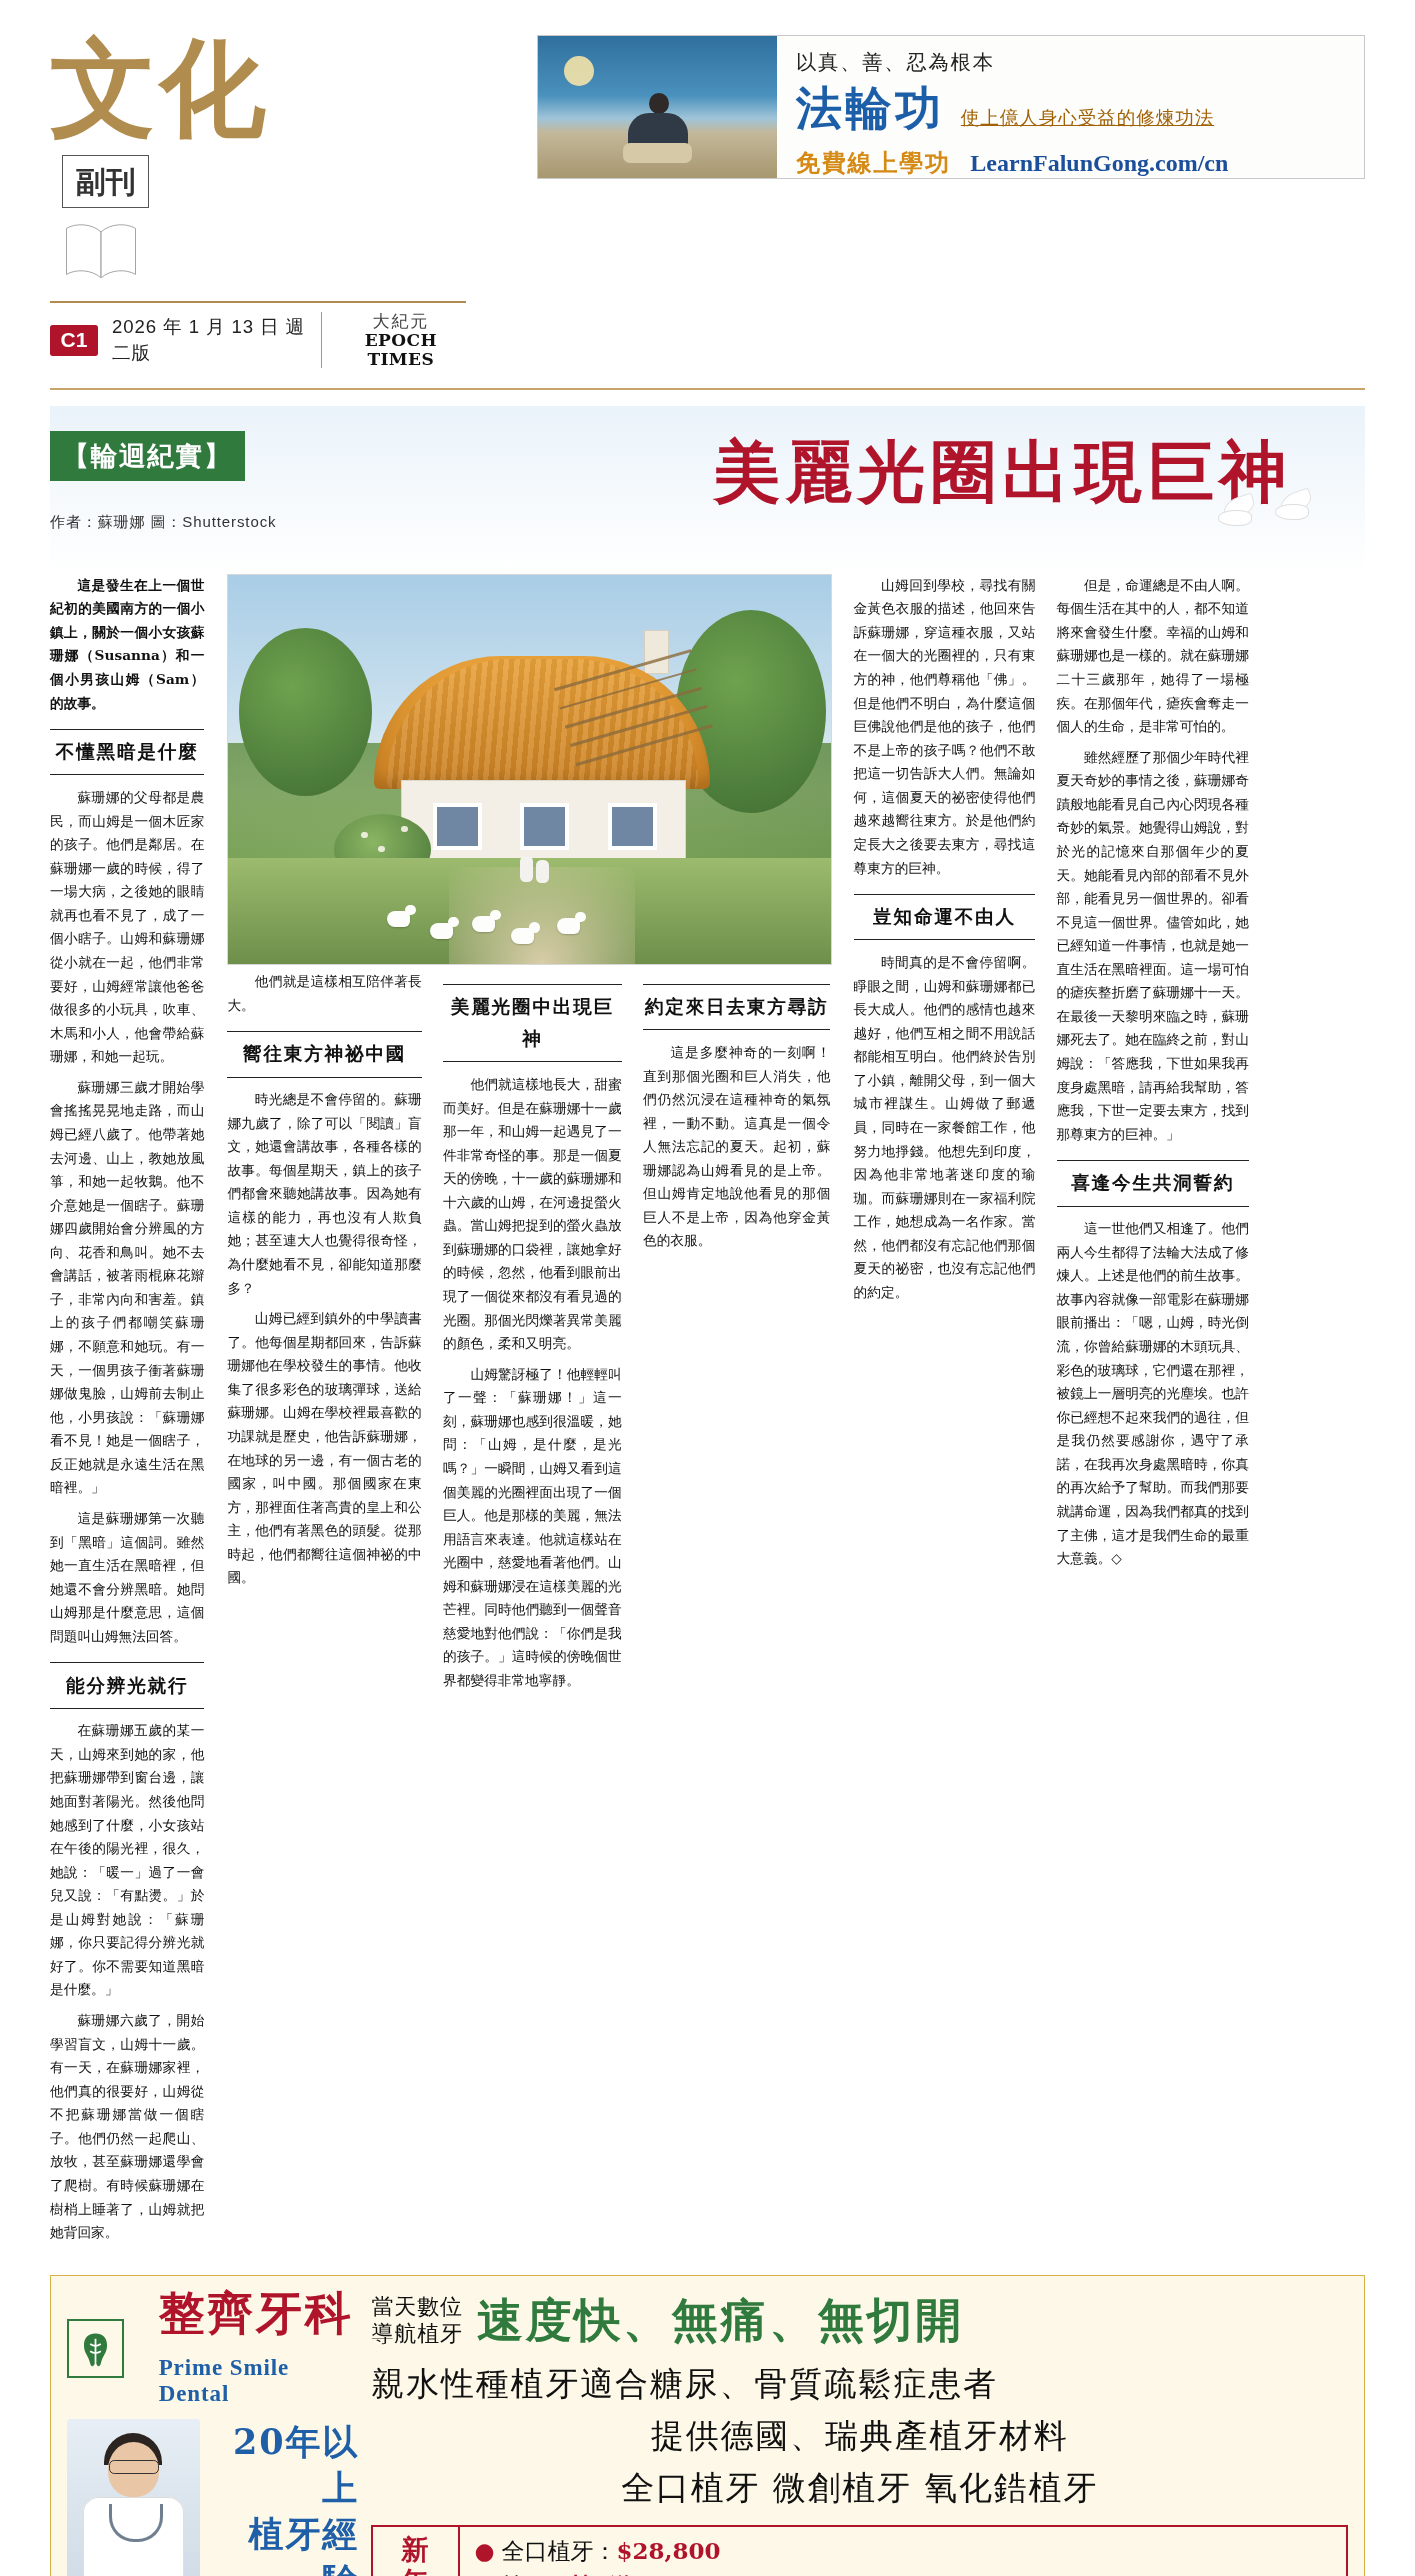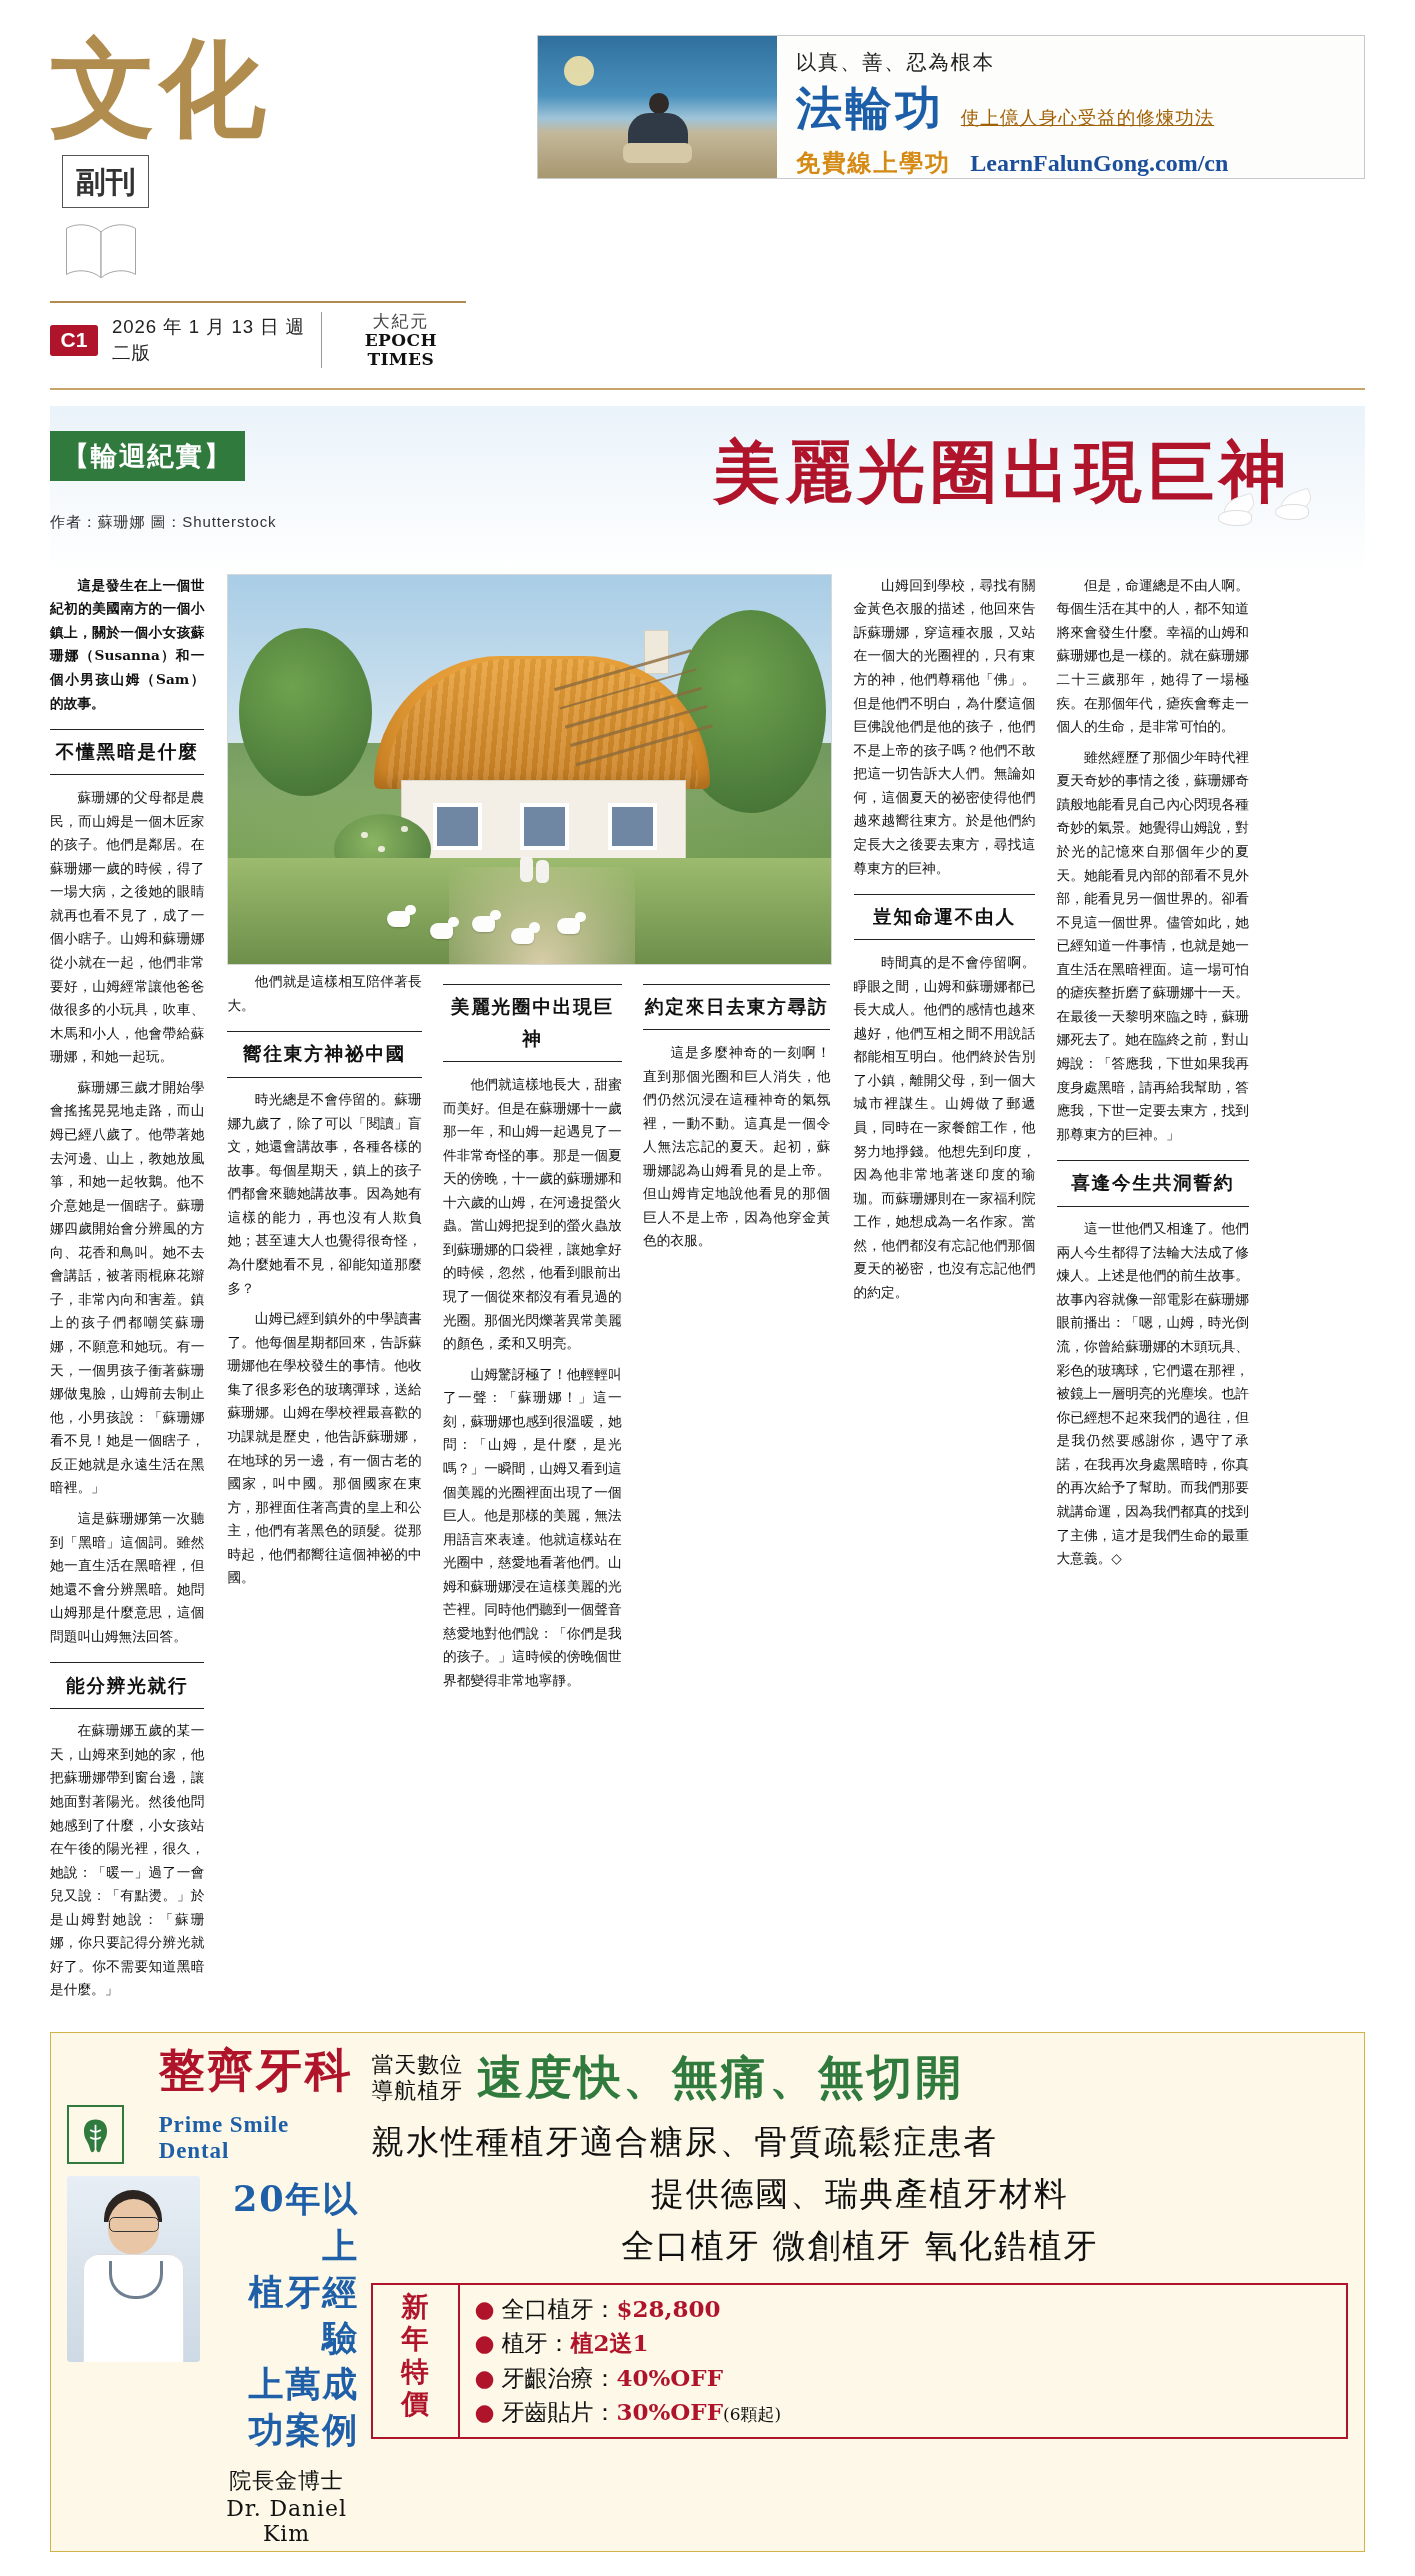--- a/index.html
+++ b/index.html
@@ -81,21 +81,21 @@
   .photo-cap{font-size:12.4px;color:#444;margin-top:5.3px;line-height:1.5;}
   .doves{position:absolute;right:14px;top:104px;width:142px;height:62px;}
   .dove{position:absolute;width:53px;height:30px;}
   .dove .b{position:absolute;left:8.8px;top:10.6px;width:32px;height:14px;background:#fff;border:0.9px solid #ddd;border-radius:50% 40% 40% 50%;}
   .dove .w{position:absolute;left:14px;top:-1.8px;width:30px;height:17.7px;background:#fff;border:0.9px solid #e2e2e2;border-radius:60% 10% 60% 10%;transform:rotate(-18deg);}
 
   
   .botad{margin:23px 50px 0 50px;border:1.8px solid #d4b24a;background:#fdf8e8;display:flex;flex-direction:column;}
   .botad-main{display:flex;padding:14px 16px 5.3px 16px;}
   .ba-left{width:292px;}
-  .ba-logo{display:flex;align-items:flex-end;gap:24px;}
+  .ba-logo{display:flex;align-items:center;gap:24px;}
   .ba-logo-mark{width:55px;height:55px;border:2.7px solid #2f7a3c;display:flex;align-items:center;justify-content:center;margin-right:10.6px;}
   .ba-logo-mark svg{display:block;}
   .ba-name-cn{font-family:"DejaVu Serif",serif;font-size:46px;font-weight:bold;color:#b0142b;letter-spacing:2.7px;line-height:1;}
   .ba-name-en{font-family:"Liberation Serif",serif;font-size:23px;color:#1f5fa8;font-weight:bold;letter-spacing:0.9px;margin-top:19px;}
   .ba-doc{margin-top:12.4px;display:flex;}
   .ba-photo{width:133px;height:186px;background:linear-gradient(to bottom,#e7eef5,#cdd9e4);position:relative;overflow:hidden;border-radius:3.5px;}
   .ba-photo .h{position:absolute;left:41px;top:23px;width:51px;height:55px;border-radius:50% 50% 45% 45%;background:#e8c6a6;}
   .ba-photo .hair{position:absolute;left:37px;top:14px;width:58px;height:32px;border-radius:30px 30px 0 0;background:#2b2420;}
   .ba-photo .g{position:absolute;left:42px;top:41px;width:48px;height:12.4px;border:1.8px solid #333;border-radius:5.3px;}
   .ba-photo .coat{position:absolute;left:16px;top:78px;width:101px;height:115px;background:#fff;border-radius:16px 16px 0 0;box-shadow:inset 0 0 0 0.9px #dcdcdc;}
@@ -181,20 +181,21 @@
     <div class="colwrap">
 
       <div class="col first">
         <p class="lead">這是發生在上一個世紀初的美國南方的一個小鎮上，關於一個小女孩蘇珊娜（Susanna）和一個小男孩山姆（Sam）的故事。</p>
         <div class="subhead">不懂黑暗是什麼</div>
         <p>蘇珊娜的父母都是農民，而山姆是一個木匠家的孩子。他們是鄰居。在蘇珊娜一歲的時候，得了一場大病，之後她的眼睛就再也看不見了，成了一個小瞎子。山姆和蘇珊娜從小就在一起，他們非常要好，山姆經常讓他爸爸做很多的小玩具，吹車、木馬和小人，他會帶給蘇珊娜，和她一起玩。</p>
         <p>蘇珊娜三歲才開始學會搖搖晃晃地走路，而山姆已經八歲了。他帶著她去河邊、山上，教她放風箏，和她一起牧鵝。他不介意她是一個瞎子。蘇珊娜四歲開始會分辨風的方向、花香和鳥叫。她不去會講話，被著雨棍麻花辮子，非常內向和害羞。鎮上的孩子們都嘲笑蘇珊娜，不願意和她玩。有一天，一個男孩子衝著蘇珊娜做鬼臉，山姆前去制止他，小男孩說：「蘇珊娜看不見！她是一個瞎子，反正她就是永遠生活在黑暗裡。」</p>
         <p>這是蘇珊娜第一次聽到「黑暗」這個詞。雖然她一直生活在黑暗裡，但她還不會分辨黑暗。她問山姆那是什麼意思，這個問題叫山姆無法回答。</p>
         <div class="subhead">能分辨光就行</div>
         <p>在蘇珊娜五歲的某一天，山姆來到她的家，他把蘇珊娜帶到窗台邊，讓她面對著陽光。然後他問她感到了什麼，小女孩站在午後的陽光裡，很久，她說：「暖一」過了一會兒又說：「有點燙。」於是山姆對她說：「蘇珊娜，你只要記得分辨光就好了。你不需要知道黑暗是什麼。」</p>
+        <p>蘇珊娜六歲了，開始學習盲文，山姆十一歲。有一天，在蘇珊娜家裡，他們真的很要好，山姆從不把蘇珊娜當做一個瞎子。他們仍然一起爬山、放牧，甚至蘇珊娜還學會了爬樹。有時候蘇珊娜在樹梢上睡著了，山姆就把她背回家。</p>
       </div>
 
       <div class="photo-block">
         <div class="photo">
           <div class="ph-sky"></div>
           <div class="ph-hill"></div>
           <div class="ph-tree ph-t1"></div>
           <div class="ph-tree ph-t2"></div>
           <div class="ph-chim"></div>
           <div class="ph-roof"></div>

